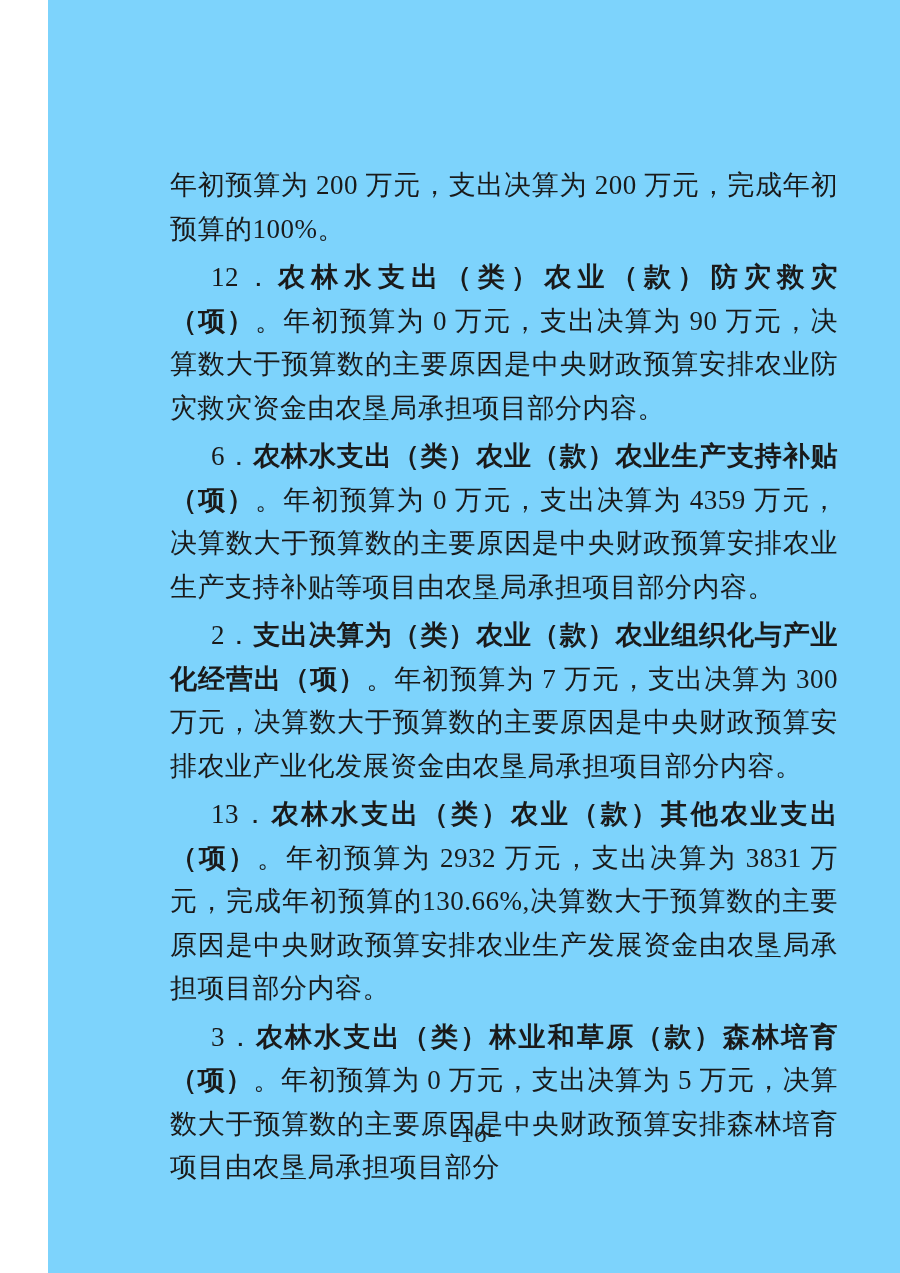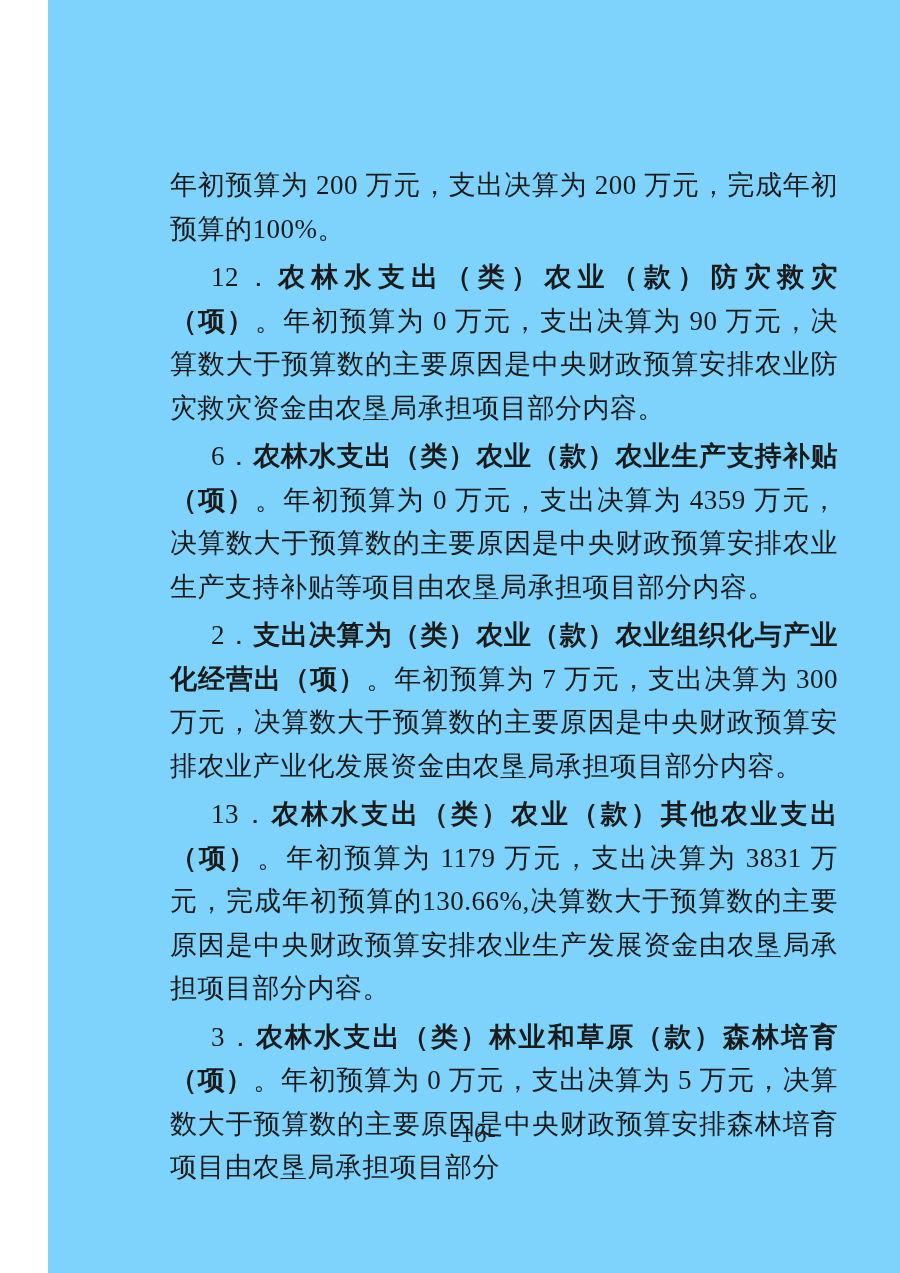--- a/index.html
+++ b/index.html
@@ -86,21 +86,21 @@
 
     <p class="numbered">
       <span>6．</span><span class="bold">农林水支出（类）农业（款）农业生产支持补贴（项）</span><span>。年初预算为 0 万元，支出决算为 4359 万元，决算数大于预算数的主要原因是中央财政预算安排农业生产支持补贴等项目由农垦局承担项目部分内容。</span>
     </p>
 
     <p class="numbered">
       <span>2．</span><span class="bold">支出决算为（类）农业（款）农业组织化与产业化经营出（项）</span><span>。年初预算为 7 万元，支出决算为 300 万元，决算数大于预算数的主要原因是中央财政预算安排农业产业化发展资金由农垦局承担项目部分内容。</span>
     </p>
 
     <p class="numbered">
-      <span>13．</span><span class="bold">农林水支出（类）农业（款）其他农业支出（项）</span><span>。年初预算为 1179 万元，支出决算为 3831 万元，完成年初预算的130.66%,决算数大于预算数的主要原因是中央财政预算安排农业生产发展资金由农垦局承担项目部分内容。</span>
+      <span>13．</span><span class="bold">农林水支出（类）农业（款）其他农业支出（项）</span><span>。年初预算为 2932 万元，支出决算为 3831 万元，完成年初预算的130.66%,决算数大于预算数的主要原因是中央财政预算安排农业生产发展资金由农垦局承担项目部分内容。</span>
     </p>
 
     <p class="numbered">
       <span>3．</span><span class="bold">农林水支出（类）林业和草原（款）森林培育（项）</span><span>。年初预算为 0 万元，支出决算为 5 万元，决算数大于预算数的主要原因是中央财政预算安排森林培育项目由农垦局承担项目部分</span>
     </p>
 
   </div>
 
   <div class="page-number">-16-</div>
 

